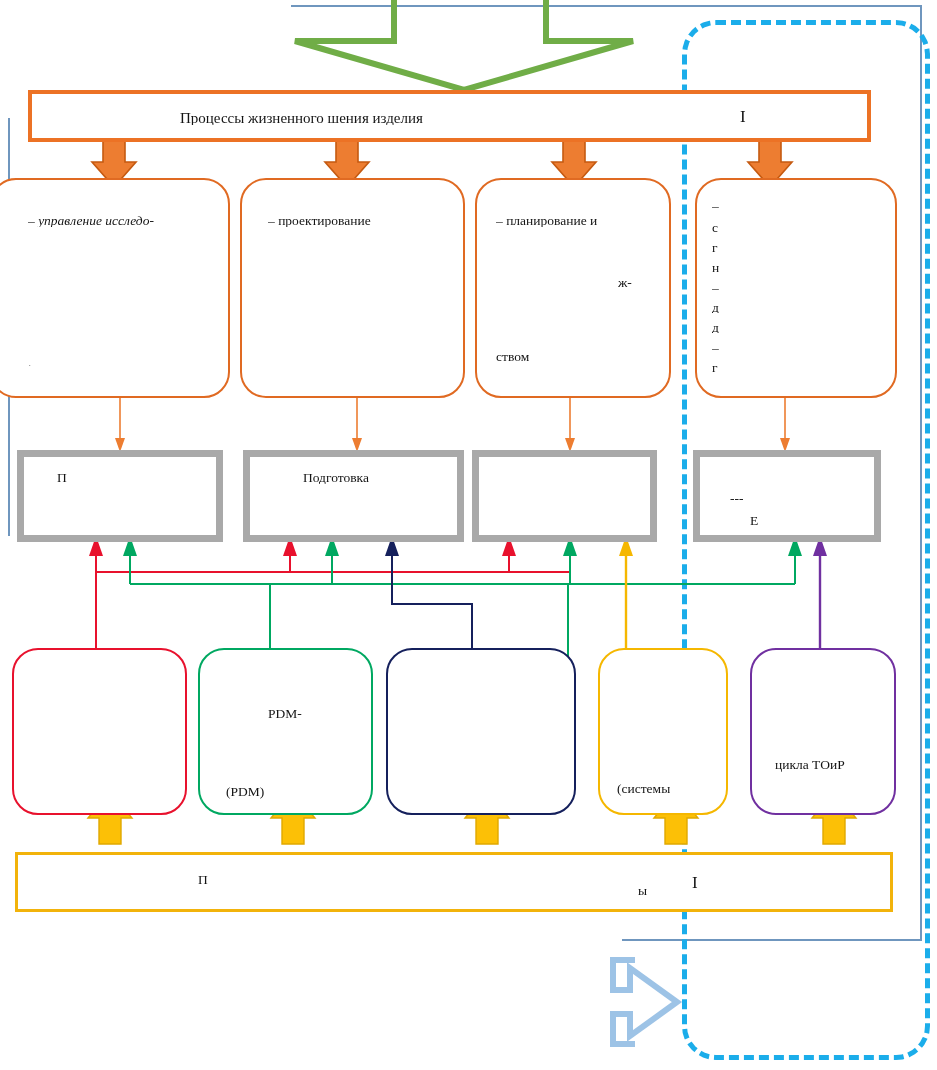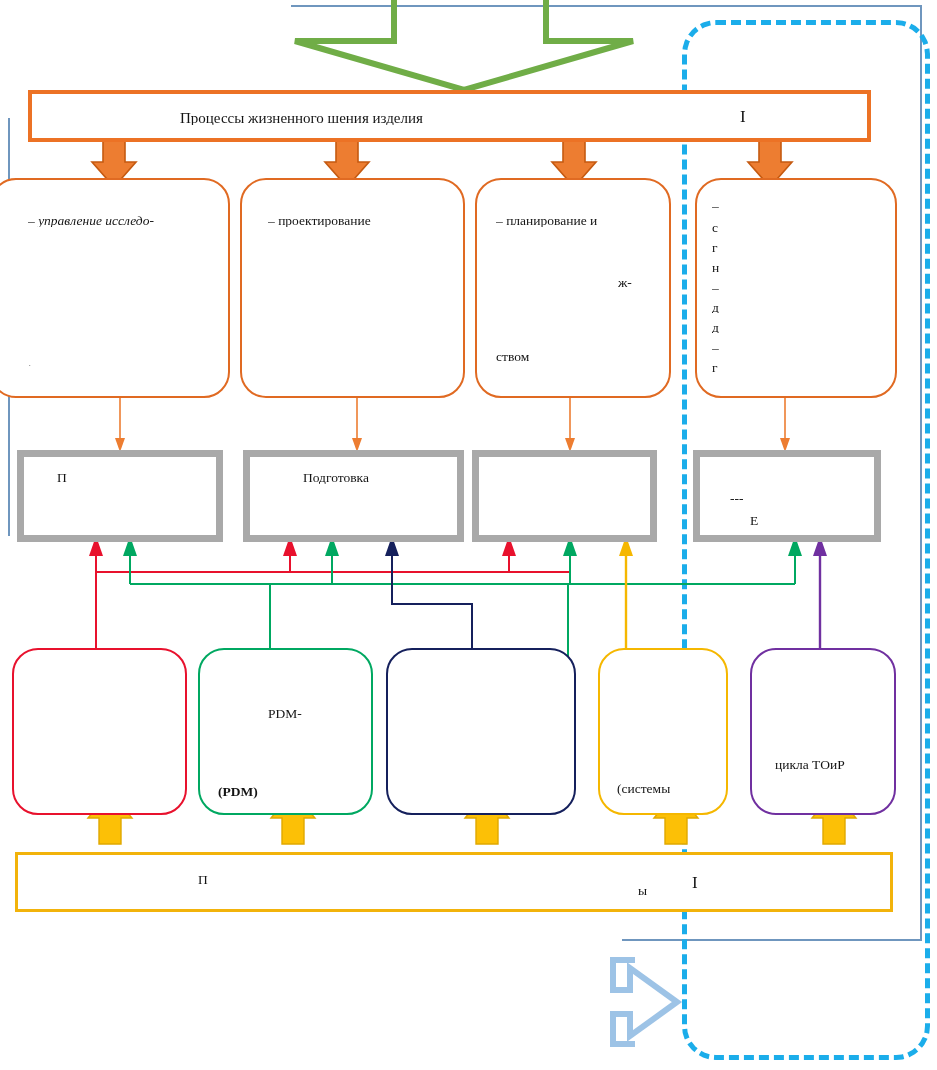--- a/index.html
+++ b/index.html
@@ -222,21 +222,21 @@
   <div class="abs cbox" style="left:12px;top:648px;width:175px;height:167px;border-color:#e8112d;"></div>
   <div class="clip" style="left:108px;top:785px;width:80px;height:12px;">
     <div class="txt" style="left:0;top:-3px;"></div>
   </div>
 
   <div class="abs cbox" style="left:198px;top:648px;width:175px;height:167px;border-color:#00a861;"></div>
   <div class="clip" style="left:228px;top:708px;width:130px;height:13px;margin-left:40px;">
     <div class="txt" style="left:0;top:-3px;">PDM-</div>
   </div>
   <div class="clip" style="left:218px;top:785px;width:130px;height:18px;">
-    <div class="txt" style="left:0;top:-2px;font-weight:bold;">(PDM)</div>
+    <div class="txt" style="left:8px;top:-2px;">(PDM)</div>
   </div>
 
   <div class="abs cbox" style="left:386px;top:648px;width:190px;height:167px;border-color:#15205c;"></div>
 
   <div class="abs cbox" style="left:598px;top:648px;width:130px;height:167px;border-color:#f5b700;"></div>
   <div class="clip" style="left:617px;top:783px;width:110px;height:13px;">
     <div class="txt" style="left:0;top:-3px;text-align:center;">(системы</div>
   </div>
 
   <div class="abs cbox" style="left:750px;top:648px;width:146px;height:167px;border-color:#7030a0;"></div>

